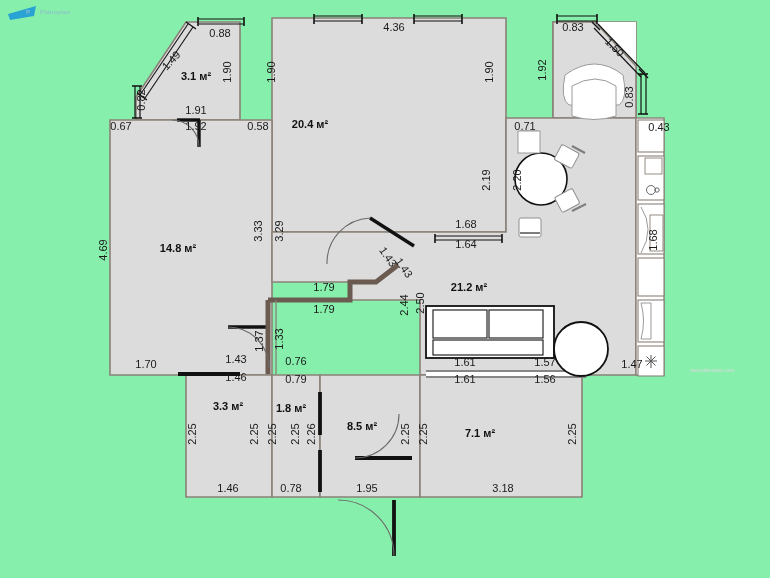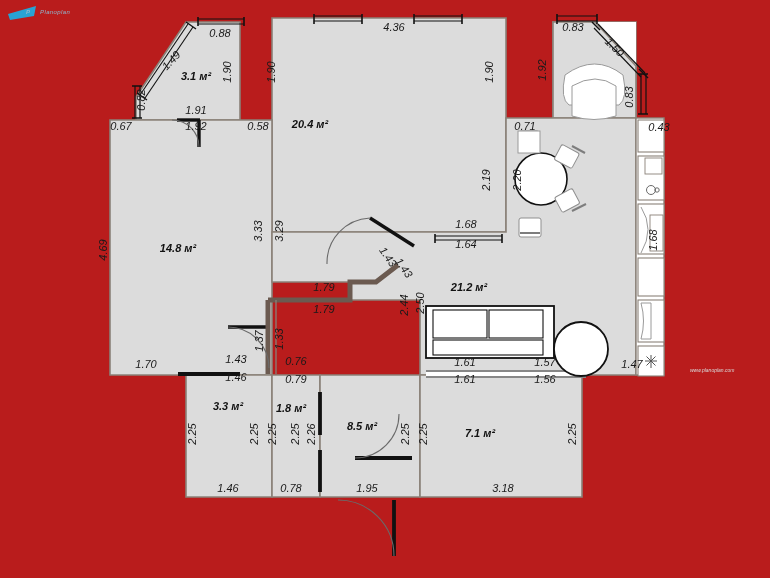--- a/index.html
+++ b/index.html
@@ -1,18 +1,18 @@
 <!DOCTYPE html>
 <html><head>
 <meta charset="utf-8">
 <style>
   html,body{margin:0;padding:0;background:#ffffff;}
   body{width:770px;height:578px;overflow:hidden;
        font-family:"Liberation Sans", sans-serif;}
-  #stage{position:relative;width:770px;height:578px;background:#b91c1c;font-style:italic;}
+  #stage{position:relative;width:770px;height:578px;background:#86efac;}
   svg{display:block;}
   .dim{font-family:"Liberation Sans",sans-serif;font-size:11px;fill:#1a1a1a;}
   .area{font-family:"Liberation Sans",sans-serif;font-size:11px;font-weight:bold;fill:#111;}
   .logo-text{font-family:"Liberation Sans",sans-serif;font-size:6px;fill:#8fb8cf;letter-spacing:.4px;}
   .wm{font-family:"Liberation Sans",sans-serif;font-size:5px;fill:#d9d9d9;}
 </style>
 </head>
 <body>
 
 <div id="stage">

